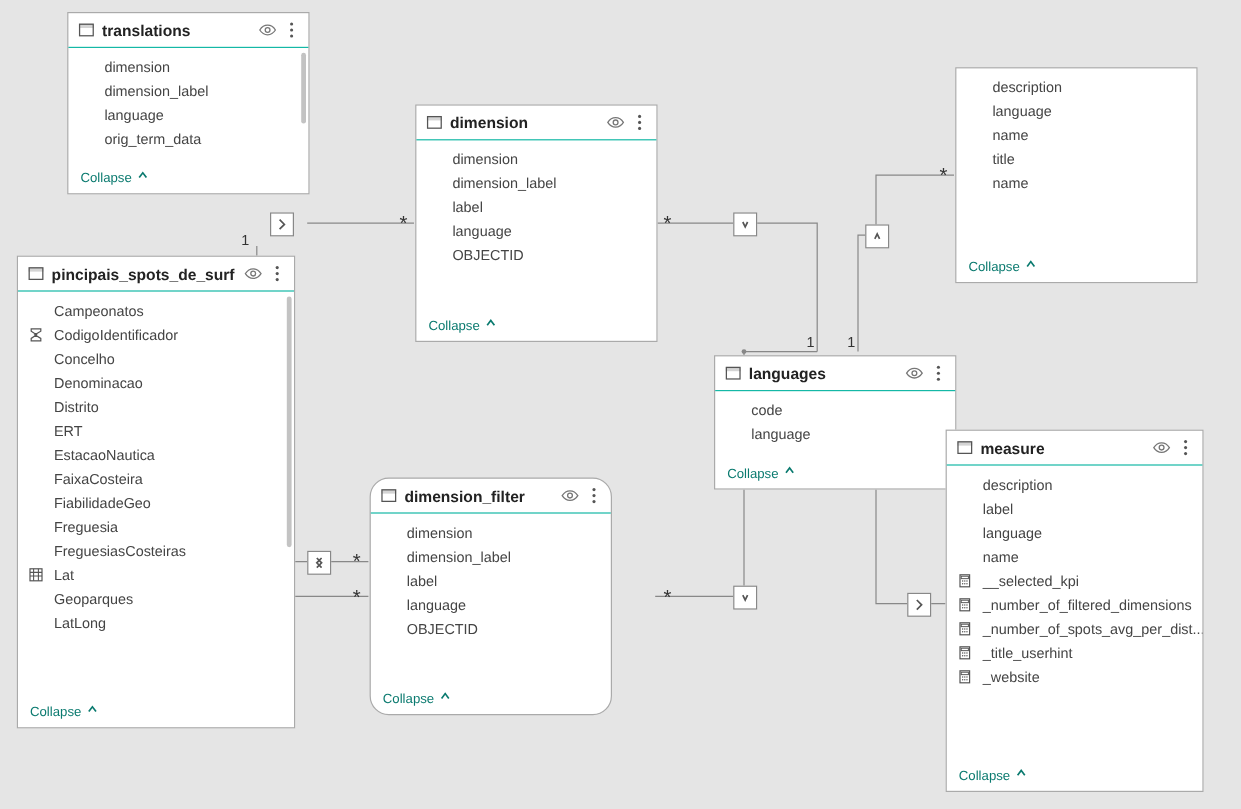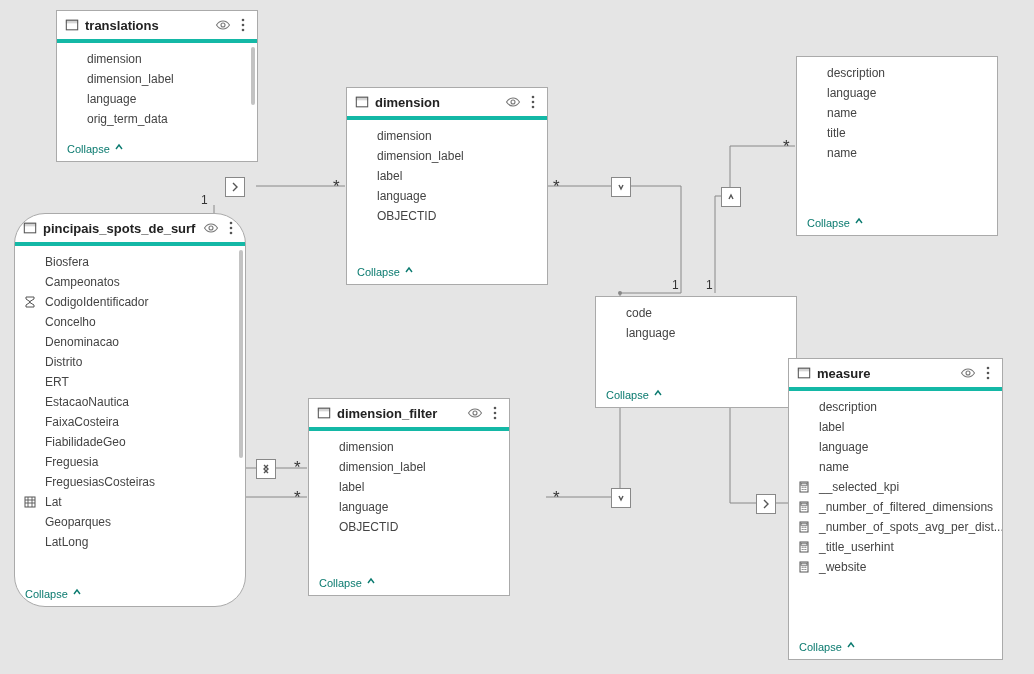--- a/index.html
+++ b/index.html
@@ -1,19 +1,19 @@
 <!DOCTYPE html>
 <html><head>
 <meta charset="utf-8">
 <style>
 html,body{margin:0;padding:0;font-family:"Segoe UI",Arial,sans-serif;font-size:12px;background:#e5e5e5;color:#333}
 .canvas{position:relative;width:1034px;height:674px;background:#e5e5e5;overflow:hidden}
 svg.wires{position:absolute;inset:0;width:1034px;height:674px;pointer-events:none}
 .tbl{position:absolute;background:#fff;border:1px solid #aaa;box-shadow:0 0 0 rgba(0,0,0,0);display:flex;flex-direction:column}
-.tbl-head{display:flex;align-items:center;padding:6px 8px;border-bottom:4px solid #14b8a6;font-weight:600;color:#222}
+.tbl-head{display:flex;align-items:center;padding:6px 8px;border-bottom:1px solid #14b8a6;font-weight:600;color:#222}
 .tbl-head .title{flex:1;font-size:13px}
 .tbl-body{position:relative;flex:1;overflow:hidden}
 .fields{padding:6px 0}
 .field{display:flex;align-items:center;padding:3px 10px 3px 30px;color:#444;white-space:nowrap;overflow:hidden;text-overflow:ellipsis}
 .field .ficon{position:absolute;left:8px;width:14px;height:14px;display:inline-flex;align-items:center;justify-content:center}
 .field{position:relative}
 .collapse{padding:6px 10px;color:#0a7a6f;font-size:11px;display:flex;align-items:center;gap:4px;border-top:1px solid transparent;cursor:pointer}
 .chev{display:inline-block;transform:translateY(-1px)}
 .scrollbar{position:absolute;right:2px;top:4px;width:4px;height:62%;background:#c3c3c3;border-radius:2px}
 .eye,.more,.hicon,.arrowbox,.crow,.sigma,.tableicon,.calcicon,.cbox{display:inline-flex;align-items:center;justify-content:center}
@@ -127,21 +127,21 @@
           </div>
           <div class="scrollbar"></div>
         </div>
         <div class="collapse">
           <span>Collapse</span> 
           <span class="chev"><svg width="10" height="10" viewBox="0 0 10 10">
               <path d="M2 7 L5 3 L8 7" stroke="#0a7a6f" fill="none" stroke-width="1.4"></path>
             </svg></span>
         </div>
       </div>
-      <div class="tbl" style="left: 14px; top: 213px; width: 230px; height: 392px; border-radius: 31px;">
+      <div class="tbl" style="left: 14px; top: 213px; width: 230px; height: 392px;">
         <div class="tbl-head">
           <span class="hicon">
             <svg width="14" height="14" viewBox="0 0 16 16">
               <rect x="1.5" y="2.5" width="13" height="11" fill="none" stroke="#555" stroke-width="1.2"></rect>
               <rect x="1.5" y="2.5" width="13" height="3" fill="#555" opacity="0.25" stroke="#555" stroke-width="1.2"></rect>
             </svg>
           </span>
           <span class="title">pincipais_spots_de_surf</span>
           <span class="eye">
             <svg width="16" height="16" viewBox="0 0 16 16">
@@ -152,23 +152,20 @@
           <span class="more">
             <svg width="12" height="14" viewBox="0 0 4 14">
               <circle cx="2" cy="2" r="1.3" fill="#555"></circle>
               <circle cx="2" cy="7" r="1.3" fill="#555"></circle>
               <circle cx="2" cy="12" r="1.3" fill="#555"></circle>
             </svg>
           </span>
         </div>
         <div class="tbl-body">
           <div class="fields">
-            <div class="field">
-              <span>Biosfera</span>
-            </div>
             <div class="field">
               <span>Campeonatos</span>
             </div>
             <div class="field">
               <span class="ficon">
                 <svg width="12" height="12" viewBox="0 0 12 12">
                   <path d="M2 1 L10 1 L10 3 L5 6 L10 9 L10 11 L2 11 L2 9 L6.5 6 L2 3 Z" fill="none" stroke="#555" stroke-width="1"></path>
                 </svg>
               </span>
               <span>CodigoIdentificador</span>
@@ -267,21 +264,21 @@
             </div>
           </div>
         </div>
         <div class="collapse">
           <span>Collapse</span> 
           <span class="chev"><svg width="10" height="10" viewBox="0 0 10 10">
               <path d="M2 7 L5 3 L8 7" stroke="#0a7a6f" fill="none" stroke-width="1.4"></path>
             </svg></span>
         </div>
       </div>
-      <div class="tbl" style="left: 308px; top: 398px; width: 200px; height: 196px;">
+      <div class="tbl" style="left: 308px; top: 398px; width: 200px; height: 196px; border-radius: 16px;">
         <div class="tbl-head">
           <span class="hicon">
             <svg width="14" height="14" viewBox="0 0 16 16">
               <rect x="1.5" y="2.5" width="13" height="11" fill="none" stroke="#555" stroke-width="1.2"></rect>
               <rect x="1.5" y="2.5" width="13" height="3" fill="#555" opacity="0.25" stroke="#555" stroke-width="1.2"></rect>
             </svg>
           </span>
           <span class="title">dimension_filter</span>
           <span class="eye">
             <svg width="16" height="16" viewBox="0 0 16 16">
@@ -317,20 +314,42 @@
           </div>
         </div>
         <div class="collapse">
           <span>Collapse</span> 
           <span class="chev"><svg width="10" height="10" viewBox="0 0 10 10">
               <path d="M2 7 L5 3 L8 7" stroke="#0a7a6f" fill="none" stroke-width="1.4"></path>
             </svg></span>
         </div>
       </div>
       <div class="tbl" style="left: 595px; top: 296px; width: 200px; height: 110px;">
+        <div class="tbl-head">
+          <span class="hicon">
+            <svg width="14" height="14" viewBox="0 0 16 16">
+              <rect x="1.5" y="2.5" width="13" height="11" fill="none" stroke="#555" stroke-width="1.2"></rect>
+              <rect x="1.5" y="2.5" width="13" height="3" fill="#555" opacity="0.25" stroke="#555" stroke-width="1.2"></rect>
+            </svg>
+          </span>
+          <span class="title">languages</span>
+          <span class="eye">
+            <svg width="16" height="16" viewBox="0 0 16 16">
+              <path d="M8 4 C4 4 1.5 8 1.5 8 C1.5 8 4 12 8 12 C12 12 14.5 8 14.5 8 C14.5 8 12 4 8 4 Z" fill="none" stroke="#777" stroke-width="1.1"></path>
+              <circle cx="8" cy="8" r="2" fill="none" stroke="#777" stroke-width="1.1"></circle>
+            </svg>
+          </span>
+          <span class="more">
+            <svg width="12" height="14" viewBox="0 0 4 14">
+              <circle cx="2" cy="2" r="1.3" fill="#555"></circle>
+              <circle cx="2" cy="7" r="1.3" fill="#555"></circle>
+              <circle cx="2" cy="12" r="1.3" fill="#555"></circle>
+            </svg>
+          </span>
+        </div>
         <div class="tbl-body">
           <div class="fields">
             <div class="field">
               <span>code</span>
             </div>
             <div class="field">
               <span>language</span>
             </div>
           </div>
         </div>

